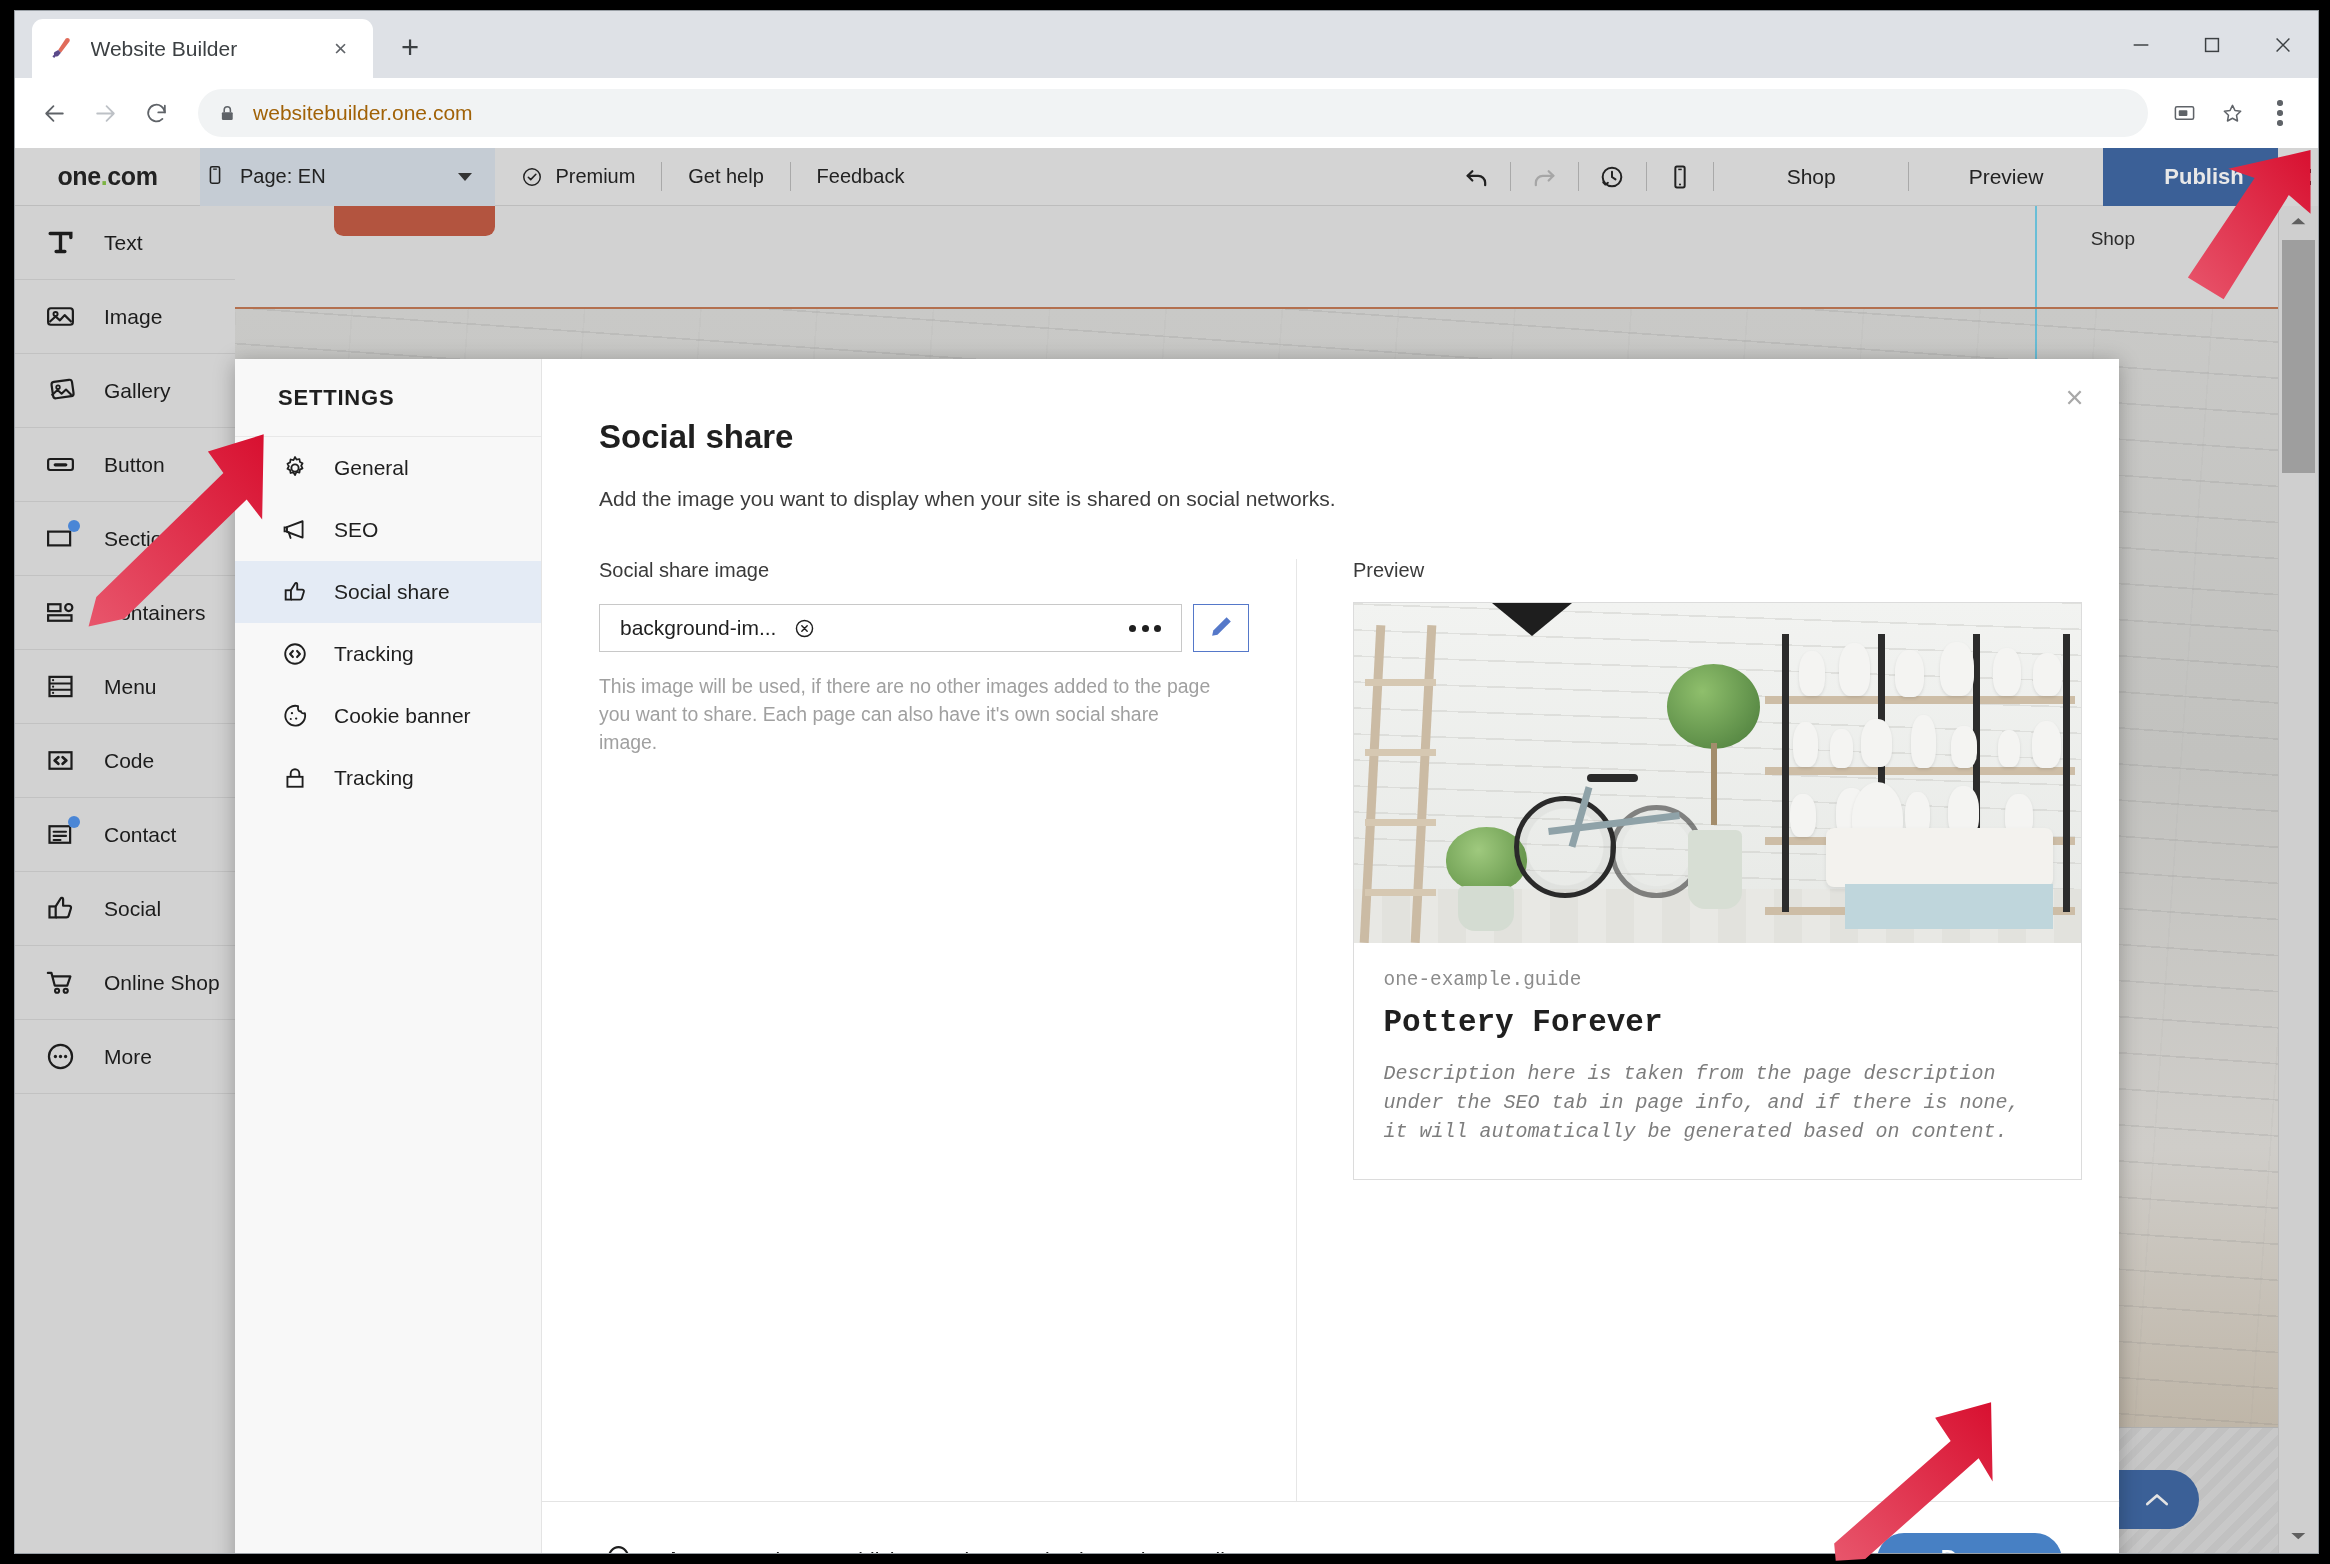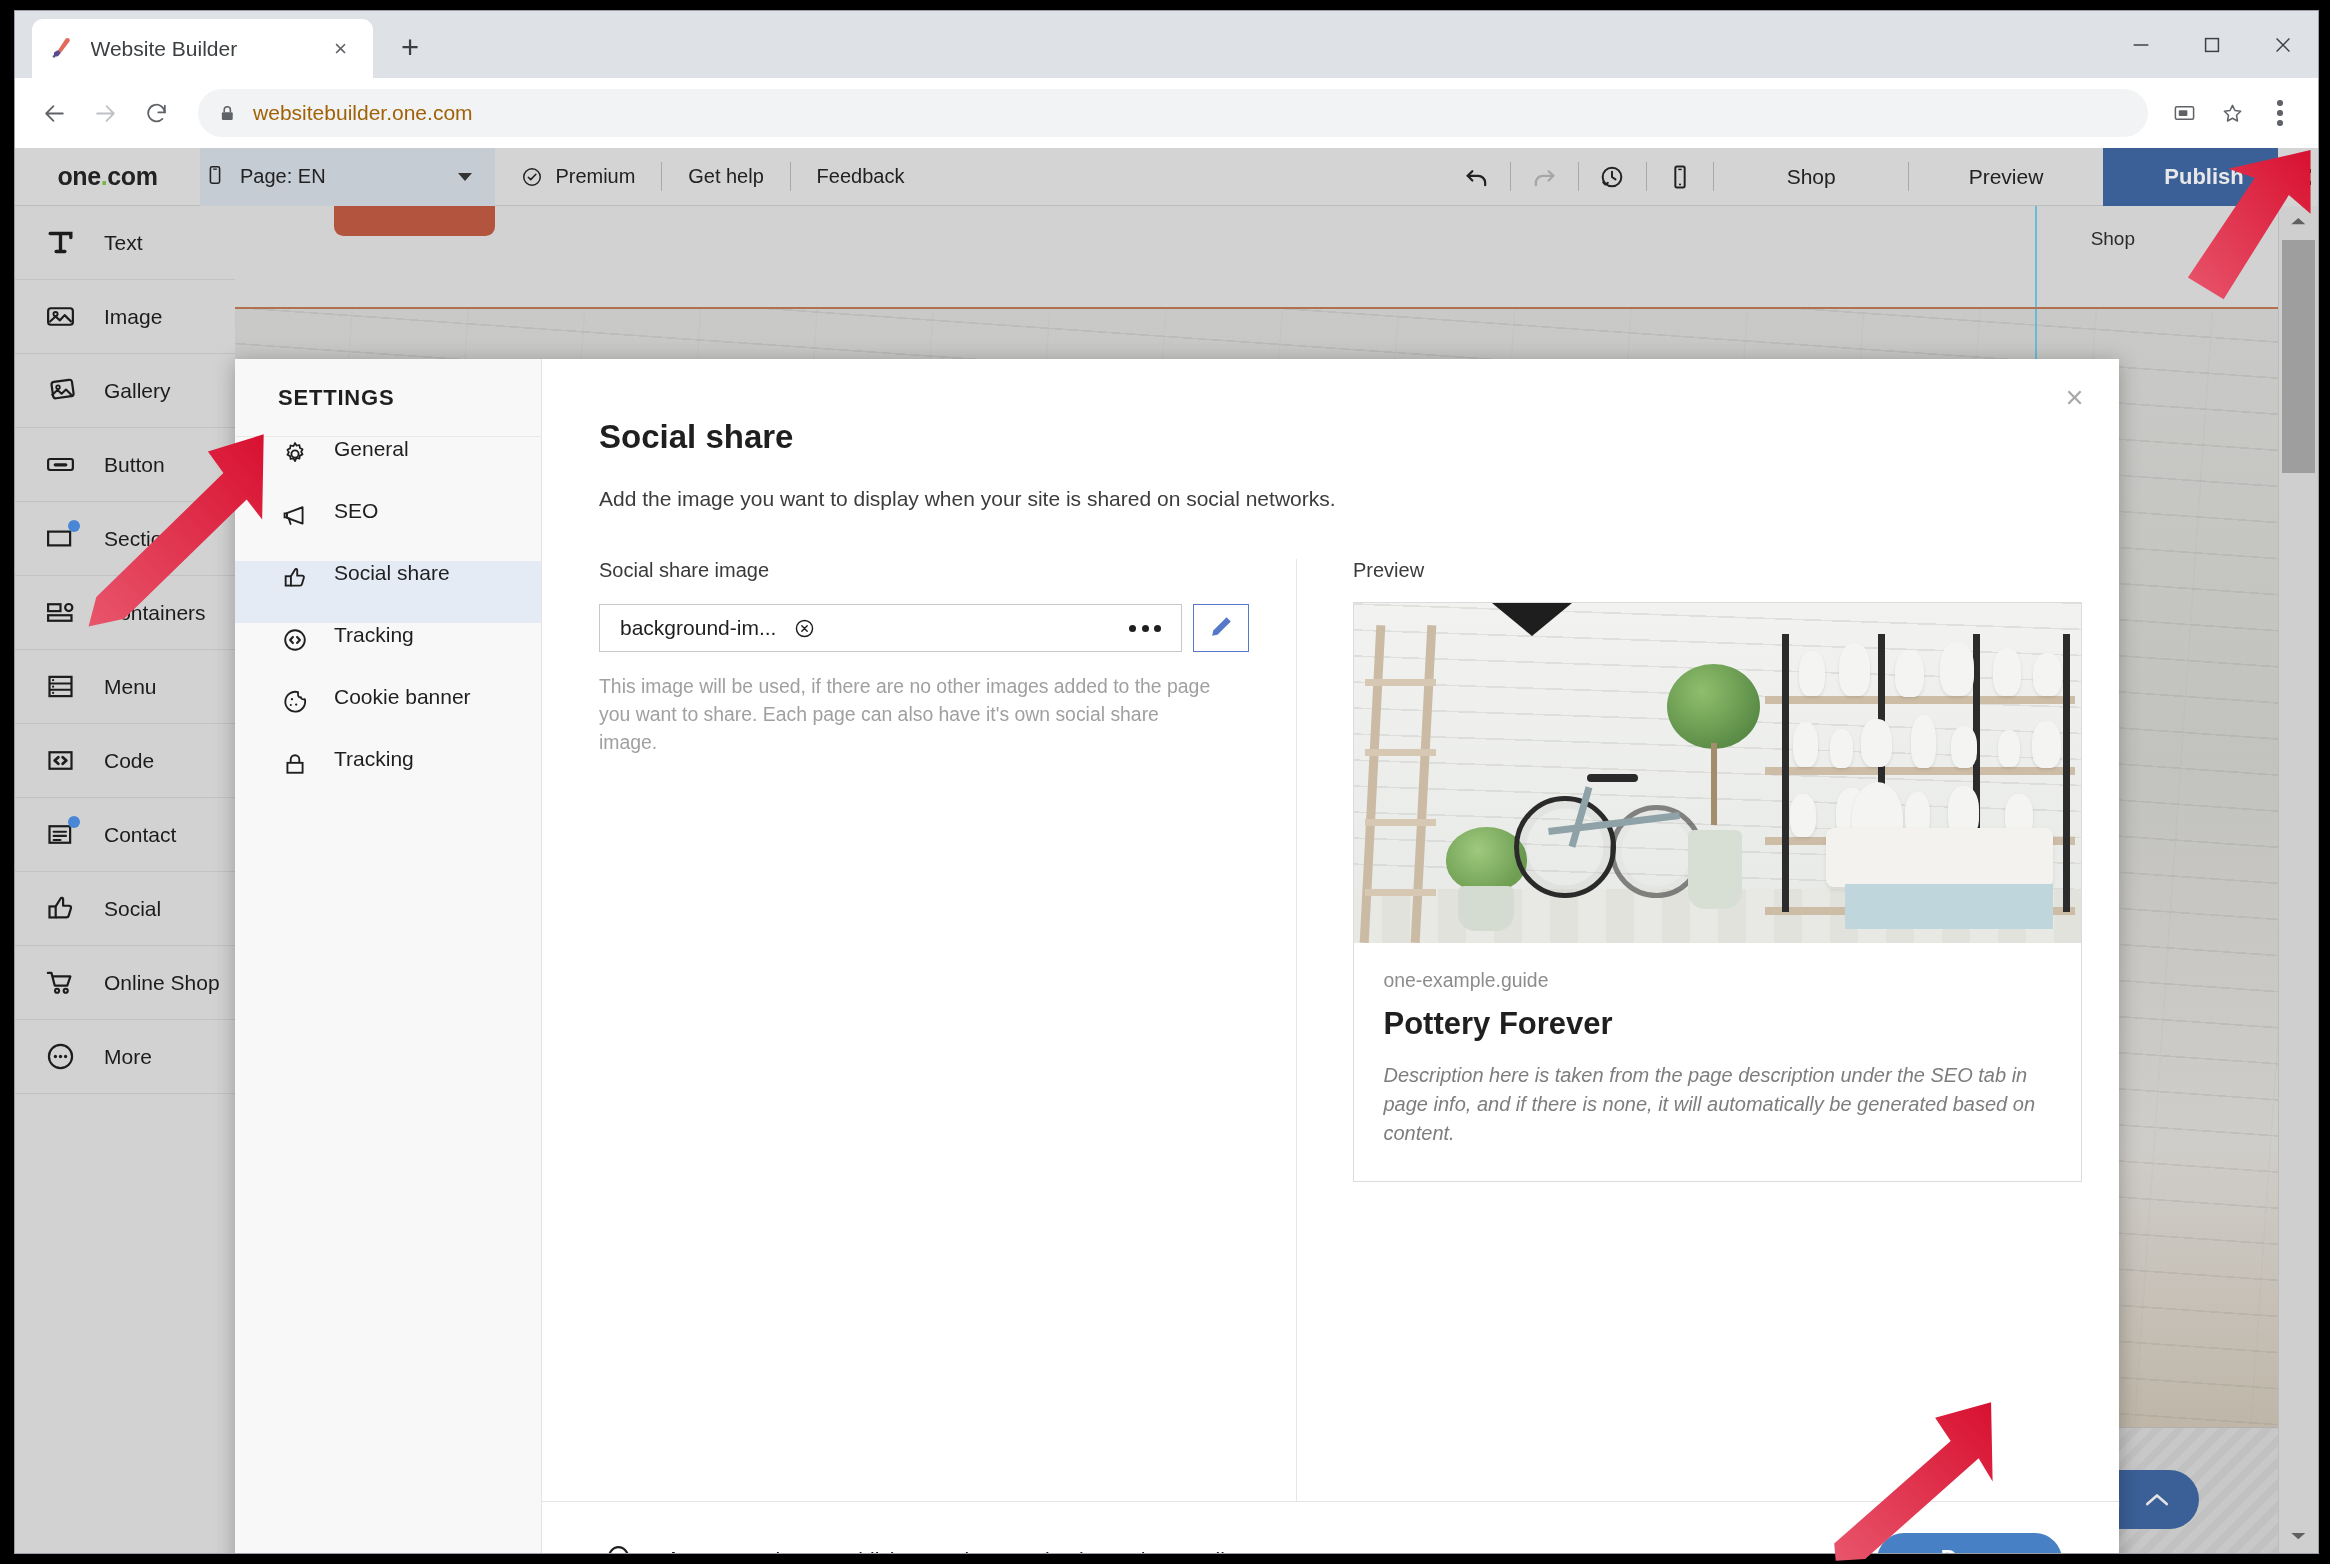--- a/index.html
+++ b/index.html
@@ -309,21 +309,21 @@
   .modal-sidebar-title {
     height: 78px;
     display: flex; align-items: center;
     padding-left: 43px;
     font-size: 22px; font-weight: 700; color: #1f1f1f;
     letter-spacing: 0.8px;
     border-bottom: 0.8px solid #e8e8e8;
   }
   .nav-item {
     height: 62px;
-    display: flex; 
+    display: flex; align-items: center;
     padding-left: 43px;
   }
   .nav-item.active { background: #e4ebf5; }
   .nav-item-icon {
     width: 34px; height: 34px;
     display: flex; align-items: center; justify-content: center;
     color: #1f1f1f; flex: 0 0 auto;
   }
   .nav-item-label {
     font-size: 21px; color: #1f1f1f;
@@ -413,21 +413,21 @@
     margin-top: 20px;
     width: 729px;
     border: 0.8px solid #dcdcdc;
     background: #fff;
   }
   .preview-img {
     height: 340px;
     position: relative; overflow: hidden;
     background: linear-gradient(180deg,#eceeeb 0%, #e6e8e5 55%, #dfe2de 100%);
   }
-  .preview-body { padding: 26px 29.5px 33px 29.5px; }
+  .preview-body { padding: 26px 29.5px 33px 29.5px; font-family: Liberation Mono, monospace; }
   .preview-domain { font-size: 19.4px; color: #8c8c8c; }
   .preview-title {
     font-size: 31px; font-weight: 600; color: #1f1f1f;
     margin-top: 14px;
   }
   .preview-desc {
     font-size: 20px; color: #7d7d7d; font-style: italic;
     line-height: 1.45; margin-top: 18.6px;
   }
 

